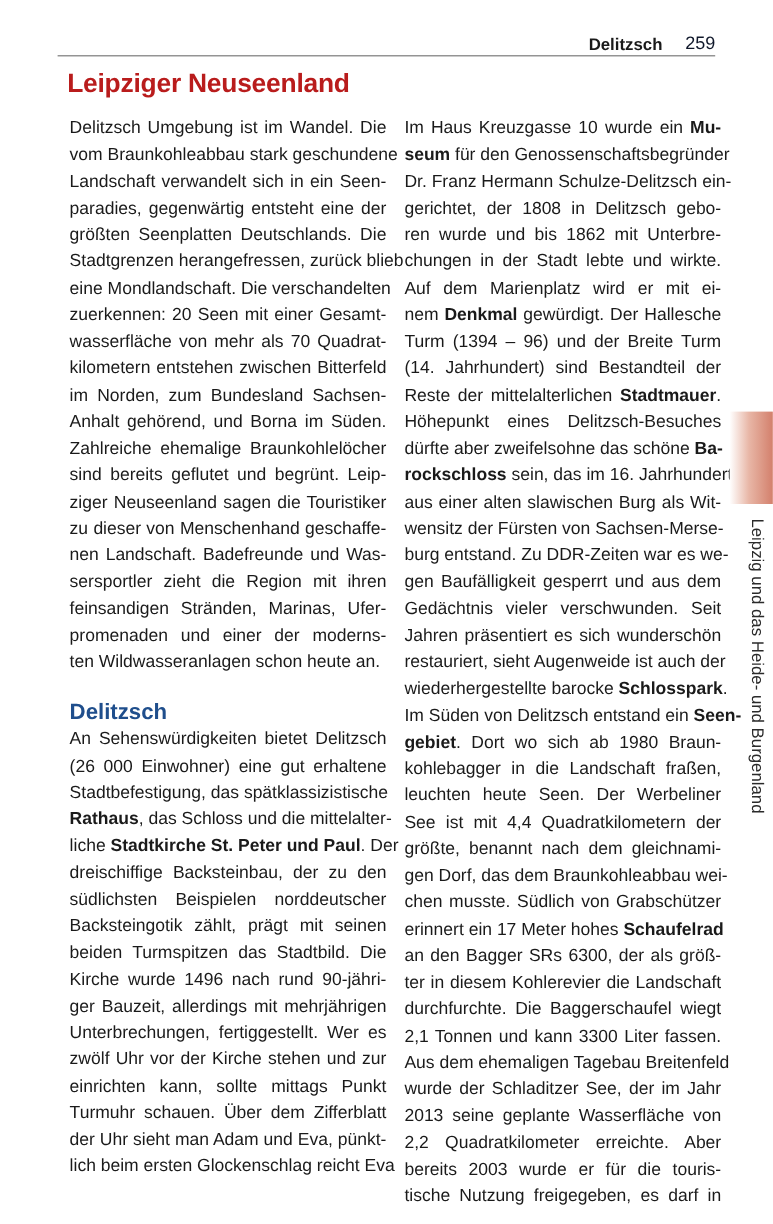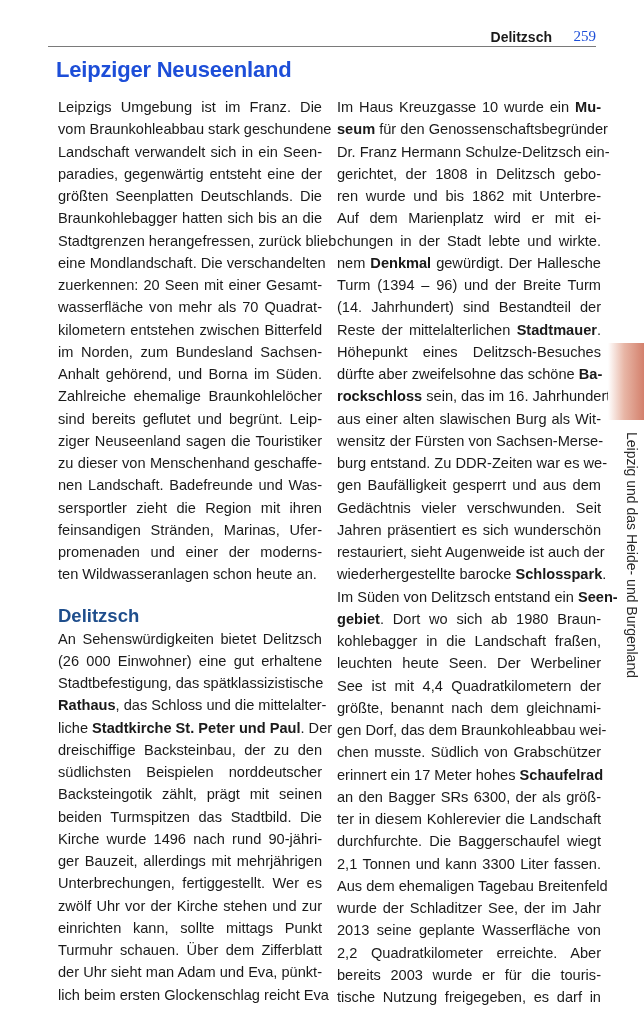--- a/index.html
+++ b/index.html
@@ -8,25 +8,25 @@
       font-family: "Liberation Sans", "DejaVu Sans", sans-serif; color: #1a1a1a;
     }
     .running-head {
       position: absolute; left: 48px; top: 24px; width: 548px; height: 22px;
       border-bottom: 1px solid #7a7a7a;
     }
     .rh-title {
       position: absolute; right: 44px; top: 5px; font-weight: bold; font-size: 14px; color: #1a1a1a;
     }
     .rh-page {
-      position: absolute; right: 0px; top: 4px; font-size: 15px; color: #1d4ed8; font-family: Liberation Serif, serif;
+      position: absolute; right: 0px; top: 4px; font-size: 15px; color: #0f172a;
     }
     .page-title {
       position: absolute; left: 56px; top: 57px; margin: 0;
-      font-size: 22px; font-weight: bold; color: #1d4ed8; letter-spacing: -0.2px;
+      font-size: 22px; font-weight: bold; color: #b91c1c; letter-spacing: -0.2px;
     }
     .col {
       position: absolute; top: 96px; width: 264px;
       font-size: 14.6px; line-height: 22.25px; text-align: justify; hyphens: manual;
     }
     .col-left { left: 58px; }
     .col-right { left: 337px; }
     .col p { margin: 0; }
     .col .ln { display: block; text-align: justify; text-align-last: justify; white-space: nowrap; overflow: visible; }
     .col .ln.last { text-align-last: left; }
@@ -48,26 +48,25 @@
 
 <div class="running-head">
   <span class="rh-title">Delitzsch</span>
   <span class="rh-page">259</span>
 </div>
 
 <h1 class="page-title">Leipziger Neuseenland</h1>
 
 <div class="col col-left">
   <p>
-    <span class="ln">Leipzigs Umgebung ist im Franz. Die</span>
+    <span class="ln">Delitzsch Umgebung ist im Wandel. Die</span>
     <span class="ln">vom Braunkohleabbau stark geschundene</span>
     <span class="ln">Landschaft verwandelt sich in ein Seen-</span>
     <span class="ln">paradies, gegenwärtig entsteht eine der</span>
     <span class="ln">größten Seenplatten Deutschlands. Die</span>
-    <span class="ln">Braunkohlebagger hatten sich bis an die</span>
     <span class="ln">Stadtgrenzen herangefressen, zurück blieb</span>
     <span class="ln">eine Mondlandschaft. Die verschandelten</span>
     <span class="ln">zuerkennen: 20 Seen mit einer Gesamt-</span>
     <span class="ln">wasserfläche von mehr als 70 Quadrat-</span>
     <span class="ln">kilometern entstehen zwischen Bitterfeld</span>
     <span class="ln">im Norden, zum Bundesland Sachsen-</span>
     <span class="ln">Anhalt gehörend, und Borna im Süden.</span>
     <span class="ln">Zahlreiche ehemalige Braunkohlelöcher</span>
     <span class="ln">sind bereits geflutet und begrünt. Leip-</span>
     <span class="ln">ziger Neuseenland sagen die Touristiker</span>
@@ -103,22 +102,22 @@
   </p>
 </div>
 
 <div class="col col-right">
   <p>
     <span class="ln"><span>Im Haus Kreuzgasse 10 wurde ein </span><b>Mu-</b></span>
     <span class="ln"><b>seum</b><span> für den Genossenschaftsbegründer</span></span>
     <span class="ln">Dr. Franz Hermann Schulze-Delitzsch ein-</span>
     <span class="ln">gerichtet, der 1808 in Delitzsch gebo-</span>
     <span class="ln">ren wurde und bis 1862 mit Unterbre-</span>
+    <span class="ln">chungen in der Stadt lebte und wirkte.</span>
     <span class="ln">Auf dem Marienplatz wird er mit ei-</span>
-    <span class="ln">chungen in der Stadt lebte und wirkte.</span>
     <span class="ln"><span>nem </span><b>Denkmal</b><span> gewürdigt. Der Hallesche</span></span>
     <span class="ln">Turm (1394 – 96) und der Breite Turm</span>
     <span class="ln">(14. Jahrhundert) sind Bestandteil der</span>
     <span class="ln"><span>Reste der mittelalterlichen </span><b>Stadtmauer</b><span>.</span></span>
     <span class="ln">Höhepunkt eines Delitzsch-Besuches</span>
     <span class="ln"><span>dürfte aber zweifelsohne das schöne </span><b>Ba-</b></span>
     <span class="ln"><b>rockschloss</b><span> sein, das im 16. Jahrhundert</span></span>
     <span class="ln">aus einer alten slawischen Burg als Wit-</span>
     <span class="ln">wensitz der Fürsten von Sachsen-Merse-</span>
     <span class="ln">burg entstand. Zu DDR-Zeiten war es we-</span>

